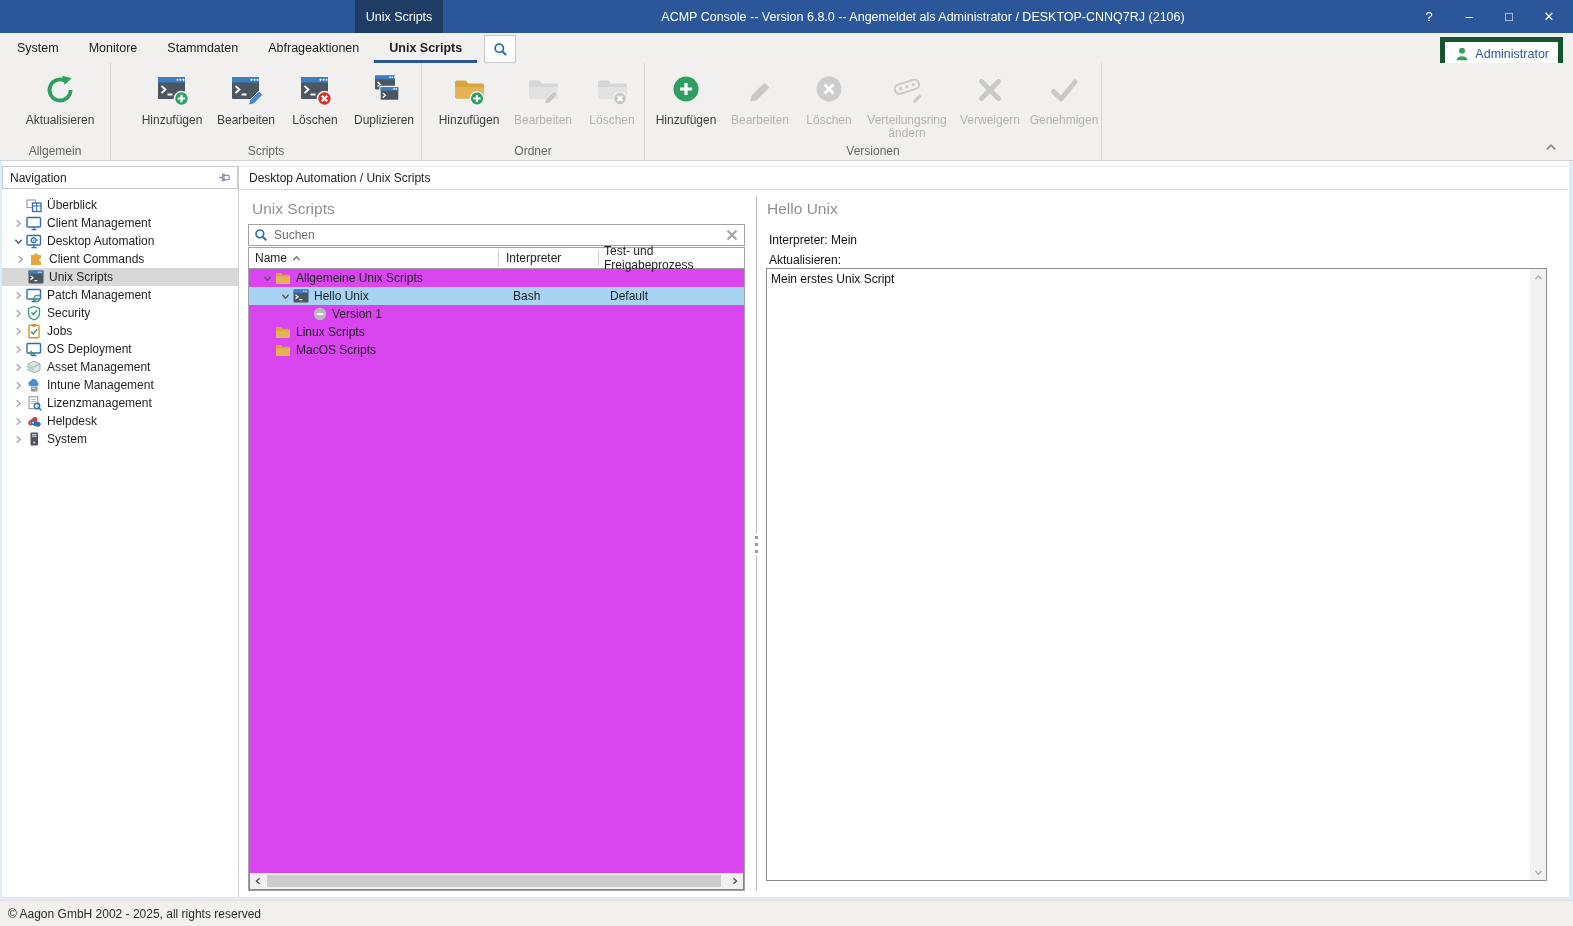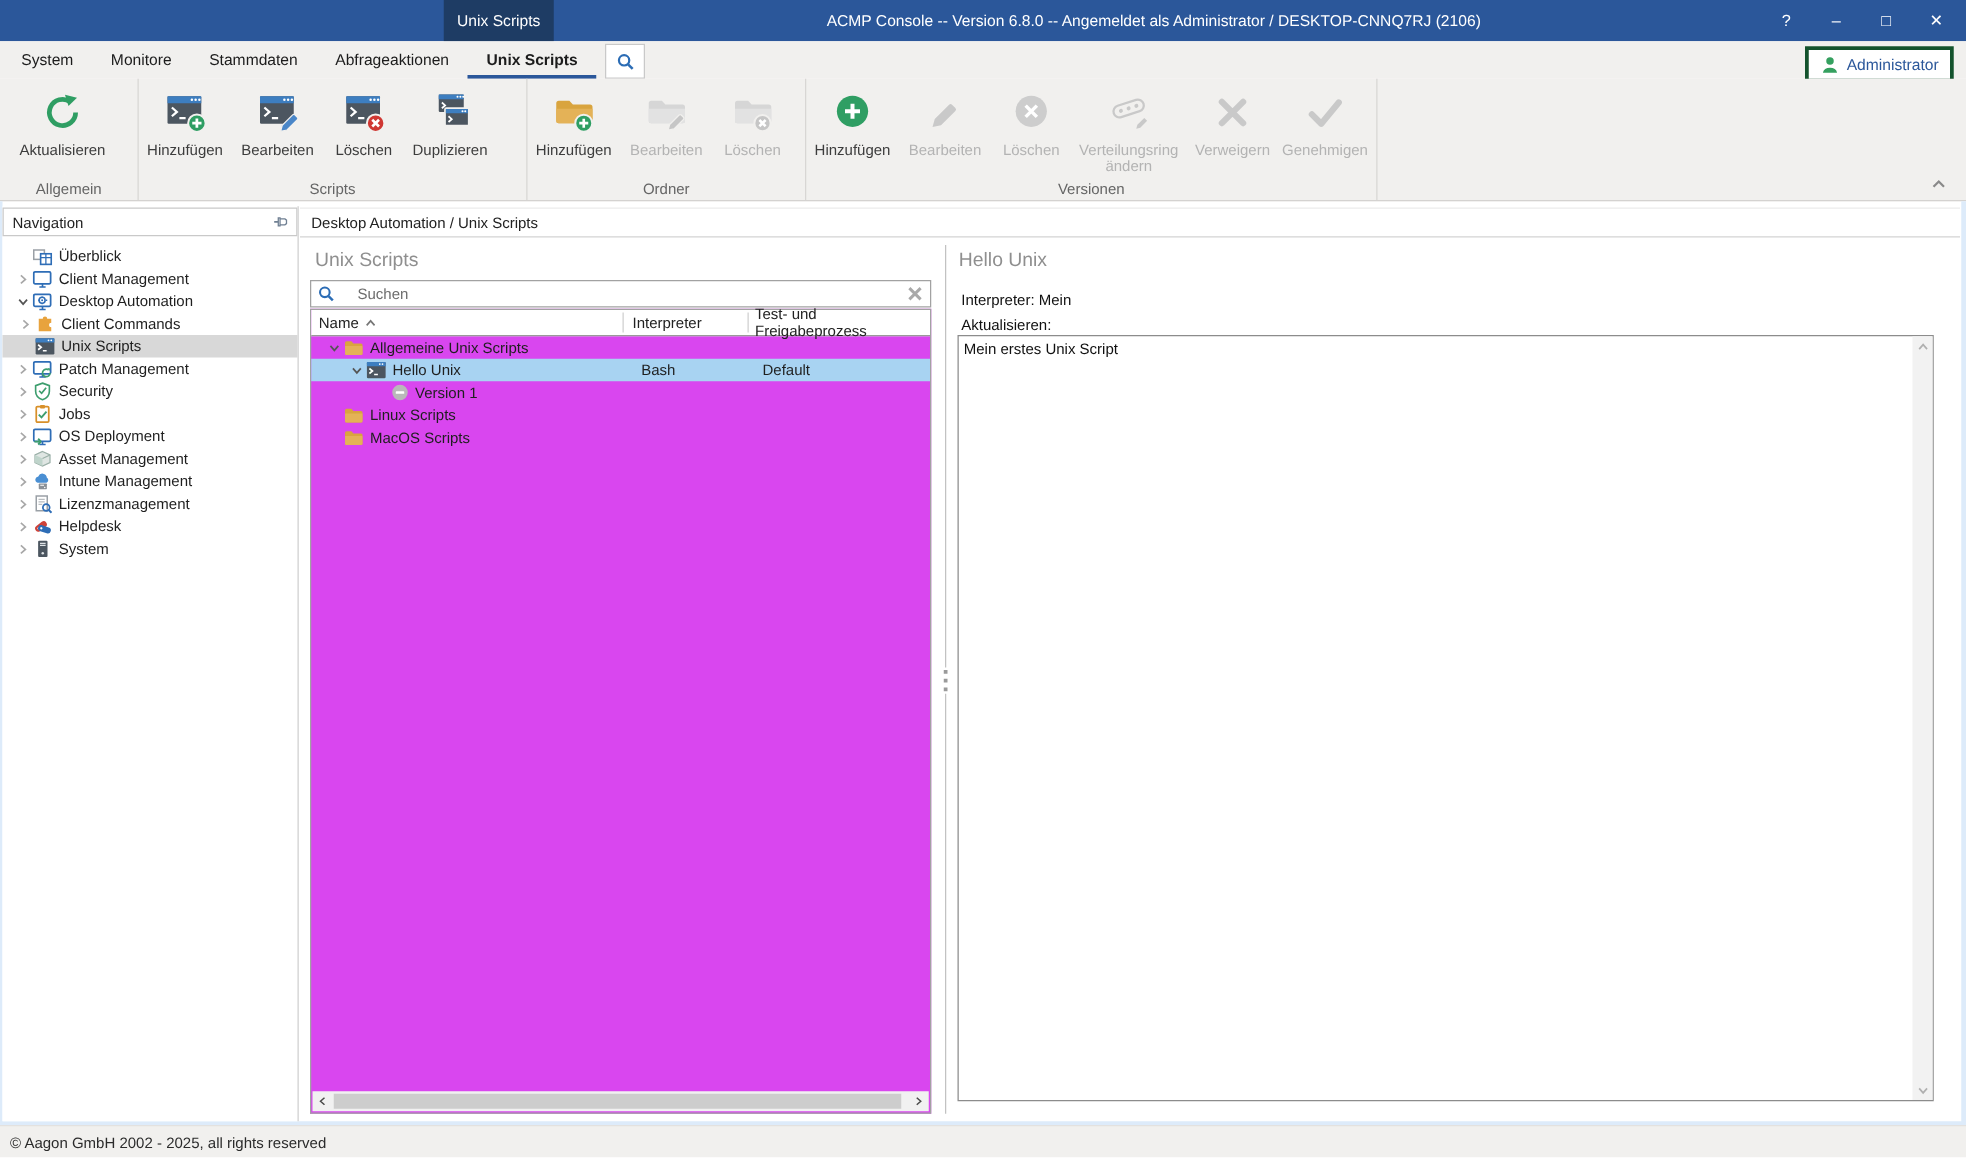--- a/index.html
+++ b/index.html
@@ -18,28 +18,28 @@
   .win-controls{position:absolute;right:4px;top:0;height:33px;display:flex}
   .win-btn{width:40px;height:33px;display:flex;align-items:center;justify-content:center;font-size:13px;cursor:default}
 
   
   .menubar{position:absolute;left:0;top:33px;right:0;height:30px;background:#f1f0ee;display:flex;align-items:stretch;padding-left:2px}
   .menu-item{padding:0 15px;display:flex;align-items:center;font-size:12.5px;color:#1c1c1c}
   .menu-item.active{font-weight:bold;border-bottom:3px solid var(--accent,#2b579a);padding-top:3px}
   .menu-search{width:30px;height:26px;margin:2px 0 0 7px;background:#fff;border:1px solid #c9c9c9;
                display:flex;align-items:center;justify-content:center}
   .menu-search svg{width:15px;height:15px;color:#2b6cb5}
-  .admin-btn{position:absolute;right:10px;top:37px;height:23px;background:#fff;border:3px solid #14532d;
+  .admin-btn{position:absolute;right:10px;top:37px;height:23px;background:#fff;border:5px solid #14532d;
              display:flex;align-items:center;gap:5px;padding:0 9px;color:var(--accent,#2b579a);font-size:12.5px}
 
   
   .ribbon{position:absolute;left:0;top:63px;right:0;height:97px;background:#f1f0ee;border-bottom:1px solid #d4d2d0;display:flex}
   .rgroup{display:flex;flex-direction:column;border-right:1px solid #d8d6d4}
   .g-allgemein{width:110px}.g-scripts{width:310px}.g-ordner{width:222px}.g-versionen{width:456px}
-  .rgroup-buttons{height:79px;display:flex;justify-content:flex-start;align-items:flex-start;padding-top:6px}
+  .rgroup-buttons{height:79px;display:flex;justify-content:flex-end;align-items:flex-start;padding-top:6px}
   .rbtn{display:flex;flex-direction:column;align-items:center;width:74px}
   .rbtn.w92{width:92px}.rbtn.w64{width:64px}.rbtn.w100{width:100px}
   .ric{height:42px;display:flex;align-items:center;justify-content:center}
   .rlabel{font-size:12px;color:#3d3d3d;text-align:center;line-height:13px;margin-top:3px}
   .rbtn.disabled .rlabel{color:#b3b3b3}
   .rgroup-label{height:18px;text-align:center;color:#656565;font-size:12px;line-height:16px}
   .ribbon-collapse{position:absolute;top:141px;right:16px;width:12px;height:12px;color:#8a8a8a}
 
   
   .edge-left{position:absolute;left:0;top:161px;width:2px;bottom:26px;background:#ddebfa}
@@ -60,21 +60,21 @@
   .exp.open .chev{transform:rotate(90deg);color:#555}
   .lbl{margin-left:5px;white-space:nowrap}
 
   
   .breadcrumb{position:absolute;left:240px;top:166px;right:5px;height:22px;background:#fff;
               border-bottom:1px solid #d4d4d4;border-top:1px solid #ececec;display:flex;align-items:center;padding-left:9px;color:#222}
 
   
   .list-title{position:absolute;left:252px;top:200px;font-size:15.5px;color:#8f8f8f}
   .search-box{position:absolute;left:248px;top:224px;width:497px;height:22px;border:1px solid #a2a2a2;background:#fff;
-              display:flex;align-items:center;box-sizing:border-box;padding:0 5px;gap:16px}
+              display:flex;align-items:center;box-sizing:border-box;padding:0 5px;gap:4px}
   .search-box svg.mag{width:14px;height:14px;color:#2b6cb5;flex:0 0 14px}
   .search-box input{border:none;outline:none;flex:1;font-size:12px;font-family:inherit;color:#333;background:transparent}
   .search-box input::placeholder{color:#6d6d6d;opacity:1}
   .search-clear{width:14px;height:14px;color:#a9a9a9;flex:0 0 14px}
   .table-box{position:absolute;left:248px;top:247px;width:497px;height:644px;border:1px solid #a2a2a2;background:#d946ef;box-sizing:border-box}
   .thead{height:20px;border-bottom:1px solid #9a9a9a;position:relative;display:flex;align-items:center;background:#fff}
   .thead .sep{position:absolute;top:2px;bottom:2px;width:1px;background:#d0d0d0}
   .th{position:absolute;display:flex;align-items:center;gap:5px;color:#222}
   .sort{width:9px;height:9px;color:#777;transform:rotate(-90deg)}
   .trow{height:18px;position:relative;display:flex;align-items:center}

